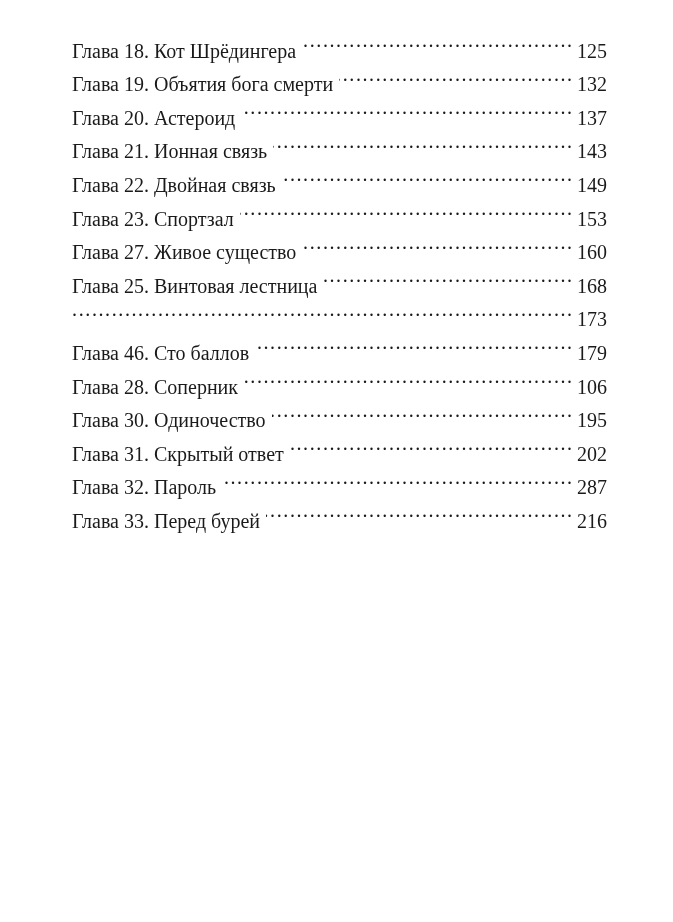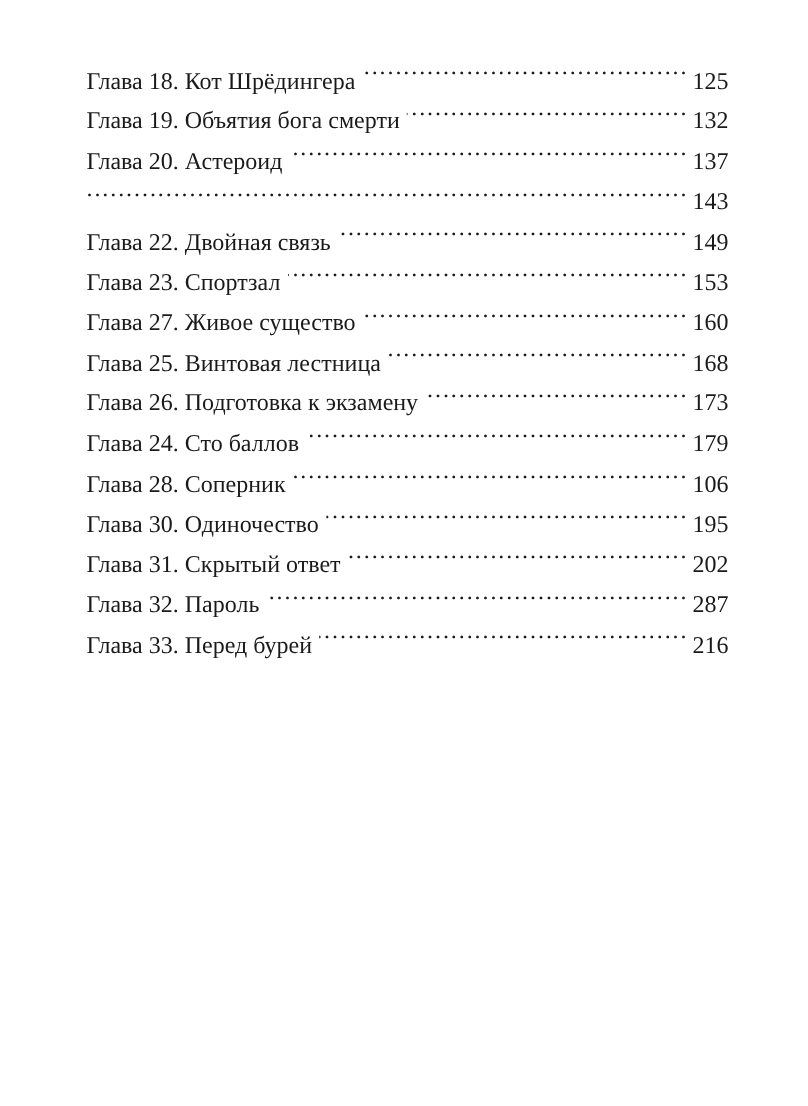--- a/index.html
+++ b/index.html
@@ -1,20 +1,20 @@
 <!DOCTYPE html>
 <html><head>
   <meta charset="utf-8">
   <style>
     html, body { margin: 0; padding: 0; background: #ffffff; }
     body { width: 673px; height: 922px; position: relative; overflow: hidden; }
     .toc {
       position: absolute;
       left: 72px;
-      top: 40px;
+      top: 24px;
       width: 535px;
       font-family: "Liberation Serif", "DejaVu Serif", serif;
       font-size: 20px;
       color: #1a1a1a;
     }
     .toc-row {
       display: flex;
       align-items: baseline;
       height: 33.6px;
       line-height: 33.6px;
@@ -49,20 +49,21 @@
     <span class="toc-title">Глава 19. Объятия бога смерти</span>
     <span class="toc-leader"></span>
     <span class="toc-page">132</span>
   </div>
   <div class="toc-row">
     <span class="toc-title">Глава 20. Астероид</span>
     <span class="toc-leader"></span>
     <span class="toc-page">137</span>
   </div>
   <div class="toc-row">
+    <span class="toc-title">Глава 21. Ионная связь</span>
     <span class="toc-leader"></span>
     <span class="toc-page">143</span>
   </div>
   <div class="toc-row">
     <span class="toc-title">Глава 22. Двойная связь</span>
     <span class="toc-leader"></span>
     <span class="toc-page">149</span>
   </div>
   <div class="toc-row">
     <span class="toc-title">Глава 23. Спортзал</span>
@@ -73,26 +74,25 @@
     <span class="toc-title">Глава 27. Живое существо</span>
     <span class="toc-leader"></span>
     <span class="toc-page">160</span>
   </div>
   <div class="toc-row">
     <span class="toc-title">Глава 25. Винтовая лестница</span>
     <span class="toc-leader"></span>
     <span class="toc-page">168</span>
   </div>
   <div class="toc-row">
-    <span class="toc-title">Глава 26. Подготовка к экзамену</span>
     <span class="toc-leader"></span>
     <span class="toc-page">173</span>
   </div>
   <div class="toc-row">
-    <span class="toc-title">Глава 24. Сто баллов</span>
+    <span class="toc-title">Глава 46. Сто баллов</span>
     <span class="toc-leader"></span>
     <span class="toc-page">179</span>
   </div>
   <div class="toc-row">
     <span class="toc-title">Глава 28. Соперник</span>
     <span class="toc-leader"></span>
     <span class="toc-page">106</span>
   </div>
   <div class="toc-row">
     <span class="toc-title">Глава 30. Одиночество</span>

